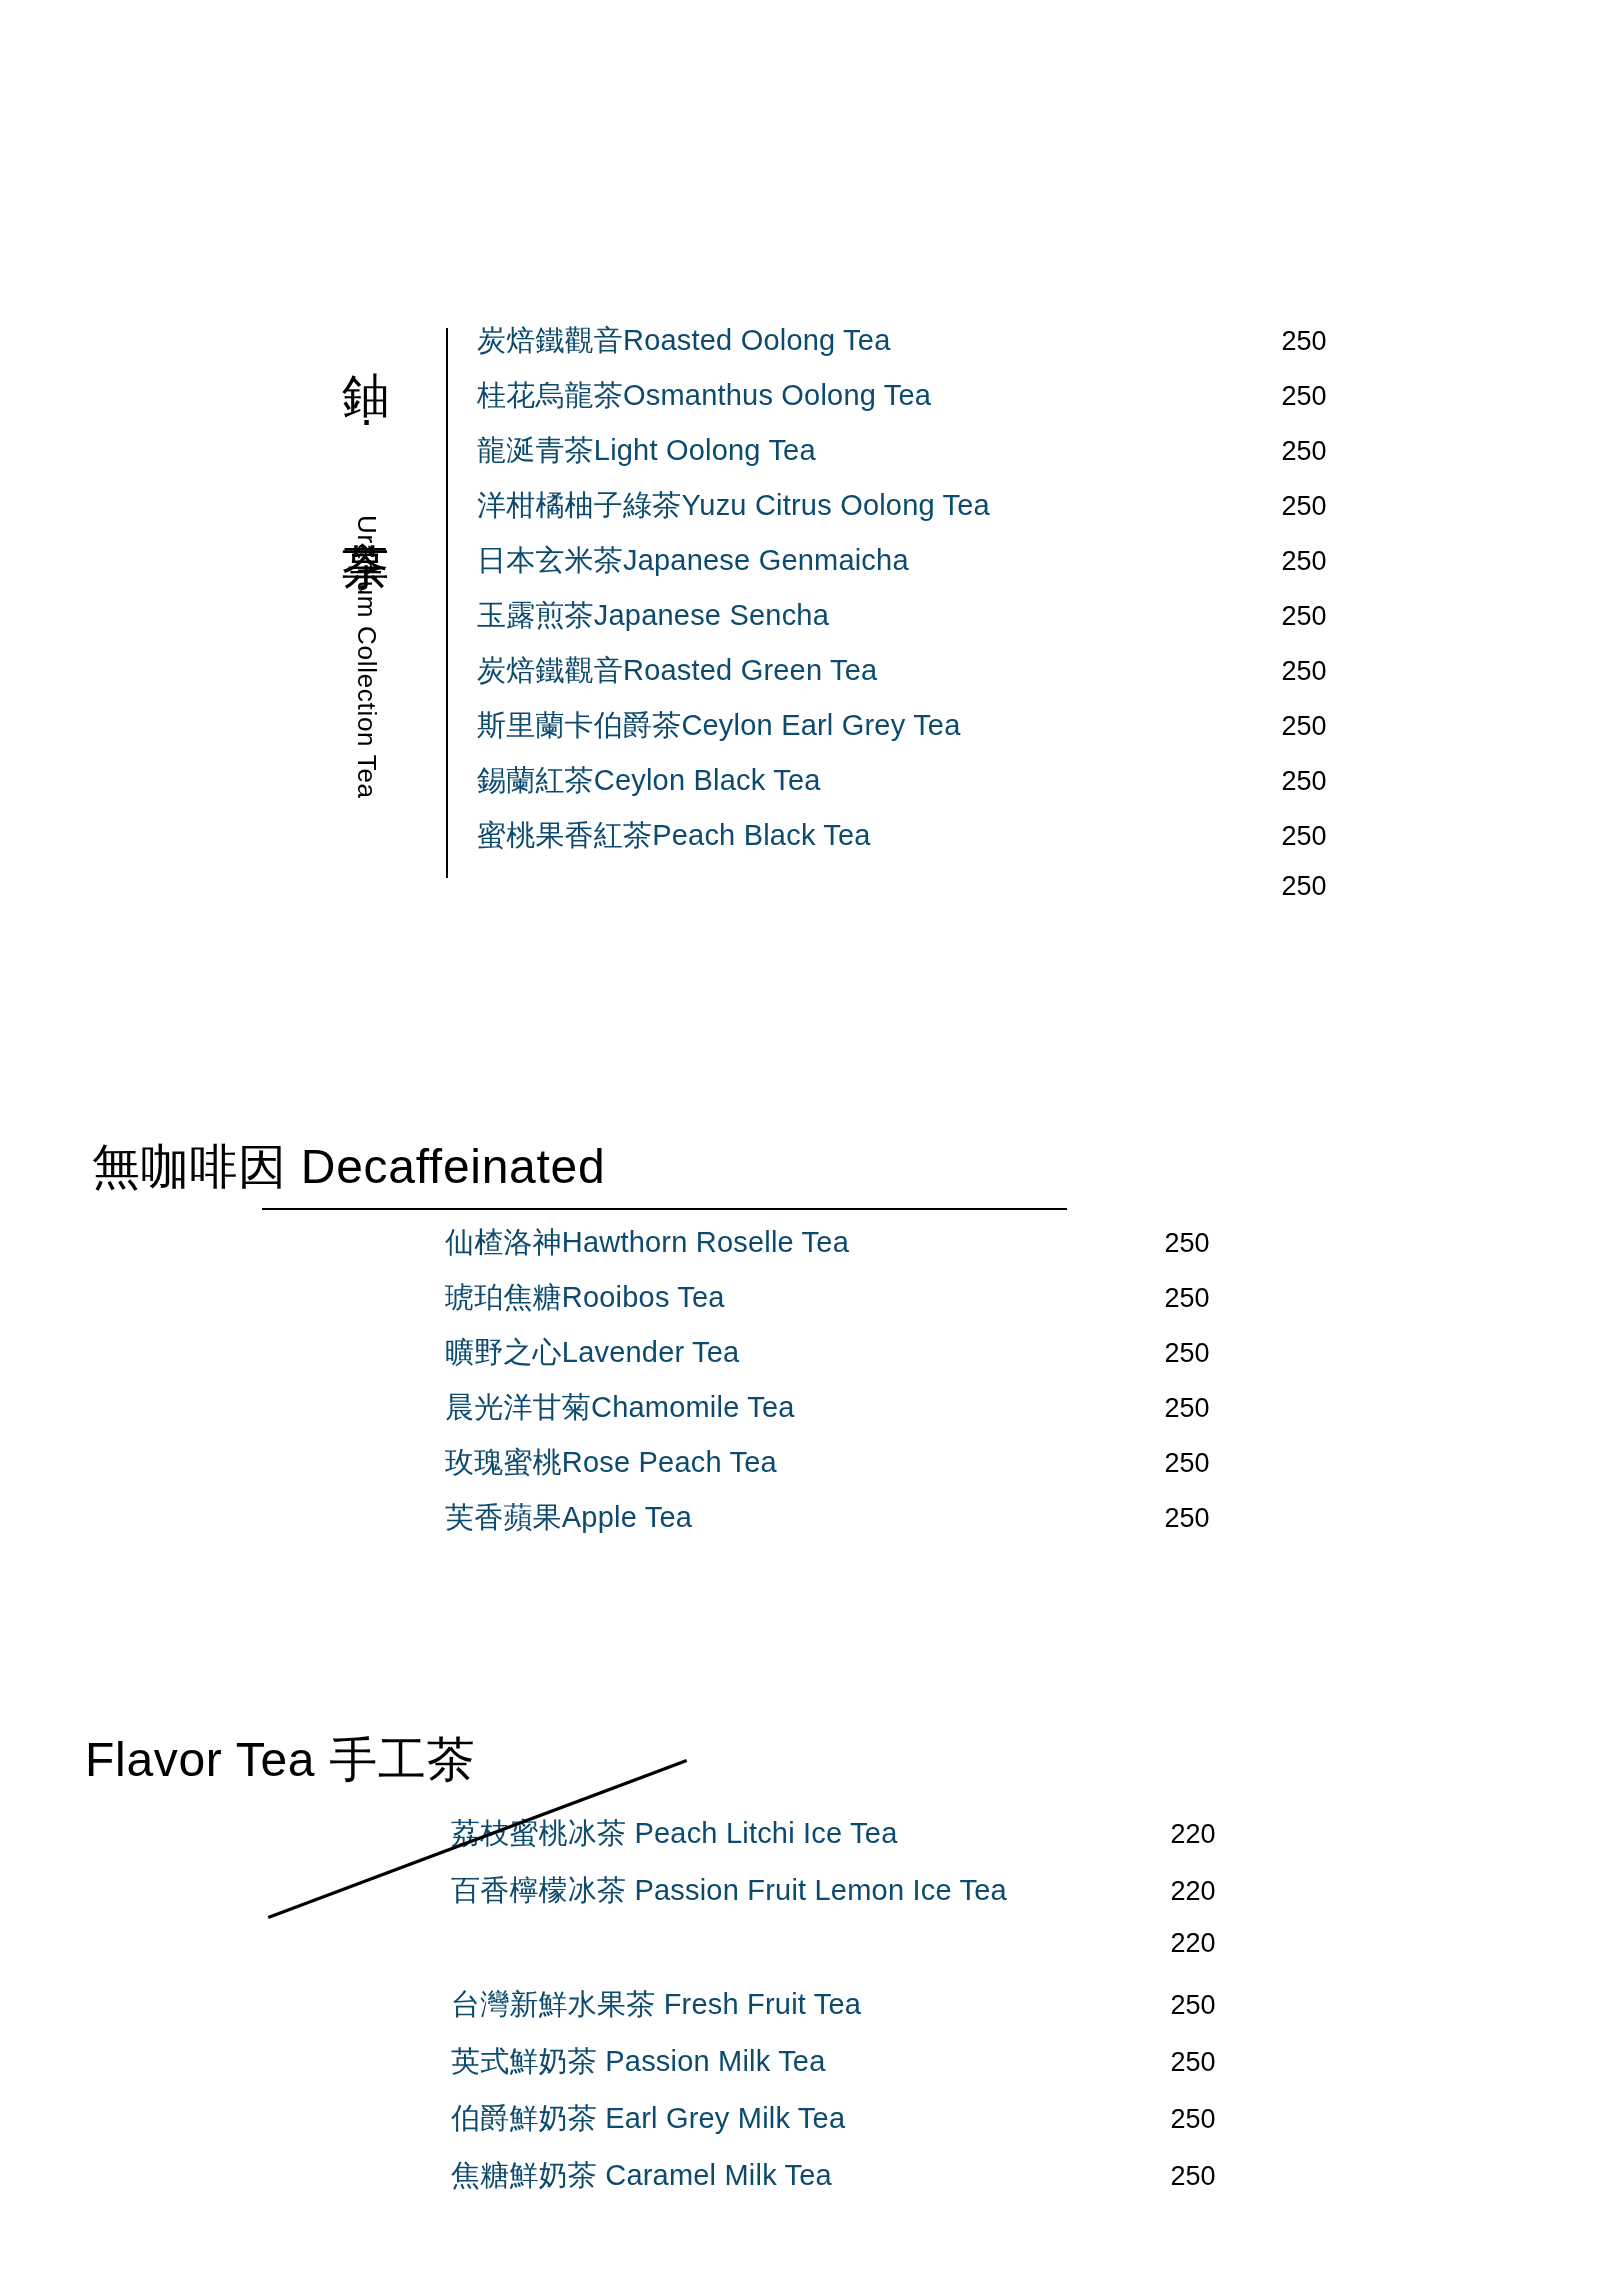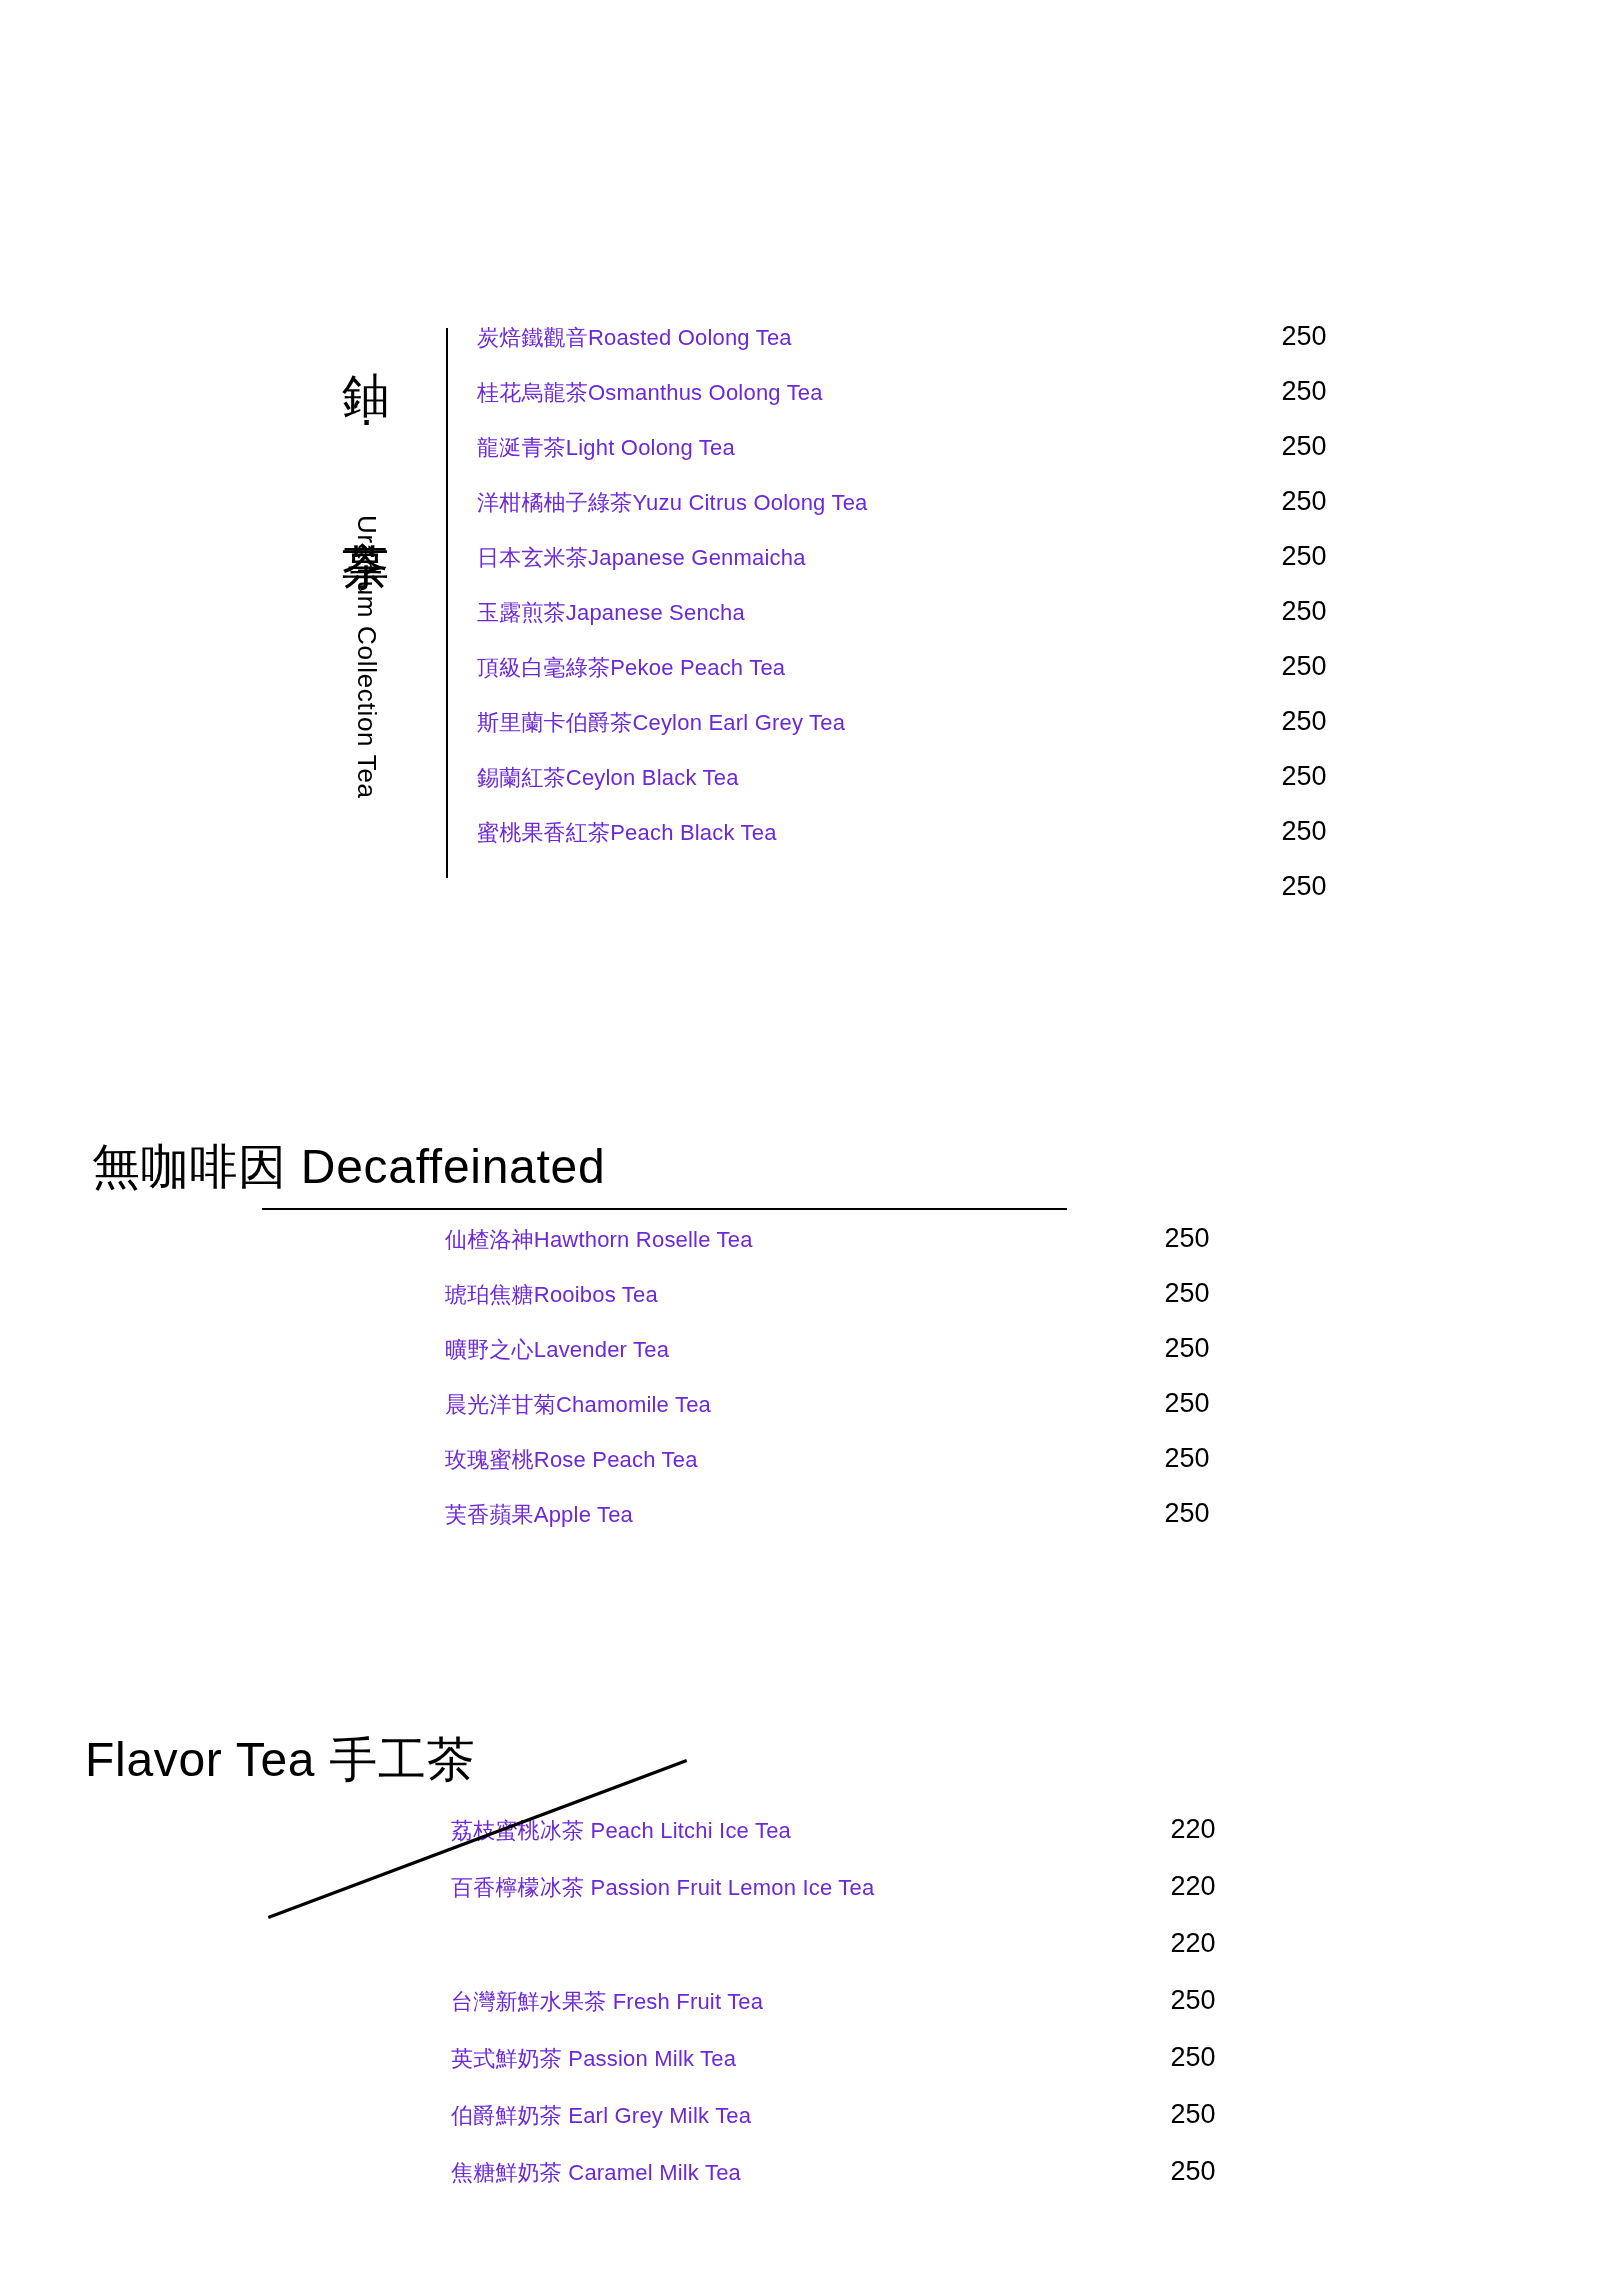--- a/index.html
+++ b/index.html
@@ -70,24 +70,24 @@
   .items {
     margin-left: 196px;
     padding-top: 6.5px;
   }
   .row {
     display: flex;
     align-items: baseline;
     height: 55px;
   }
   .row .name {
-    font-size: 22px;
+    font-size: 29px;
     letter-spacing: 0.2px;
     white-space: nowrap;
-    color: #6d28d9;
+    color: #0c4a6e;
     text-align: right;
   }
   .row .price {
     margin-left: auto;
     font-size: 27px;
     color: #000;
     width: 92px;
     padding-right: 19.6px;
   }
 
@@ -178,21 +178,21 @@
         </div>
         <div class="row">
           <span class="name">日本玄米茶Japanese Genmaicha</span>
           <span class="price">250</span>
         </div>
         <div class="row">
           <span class="name">玉露煎茶Japanese Sencha</span>
           <span class="price">250</span>
         </div>
         <div class="row">
-          <span class="name">頂級白毫綠茶Pekoe Peach Tea</span>
+          <span class="name">炭焙鐵觀音Roasted Green Tea</span>
           <span class="price">250</span>
         </div>
         <div class="row">
           <span class="name">斯里蘭卡伯爵茶Ceylon Earl Grey Tea</span>
           <span class="price">250</span>
         </div>
         <div class="row">
           <span class="name">錫蘭紅茶Ceylon Black Tea</span>
           <span class="price">250</span>
         </div>

